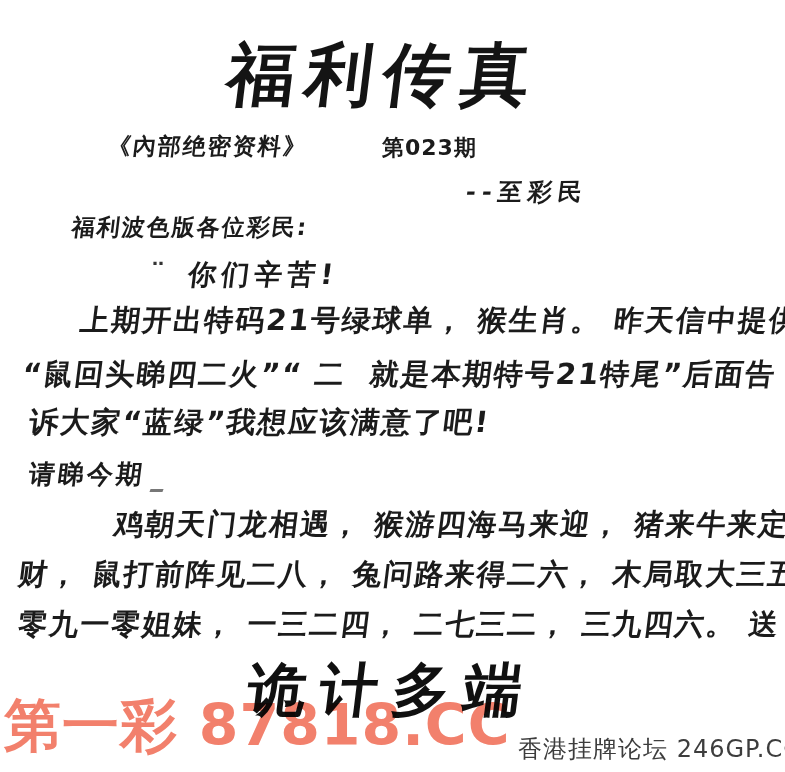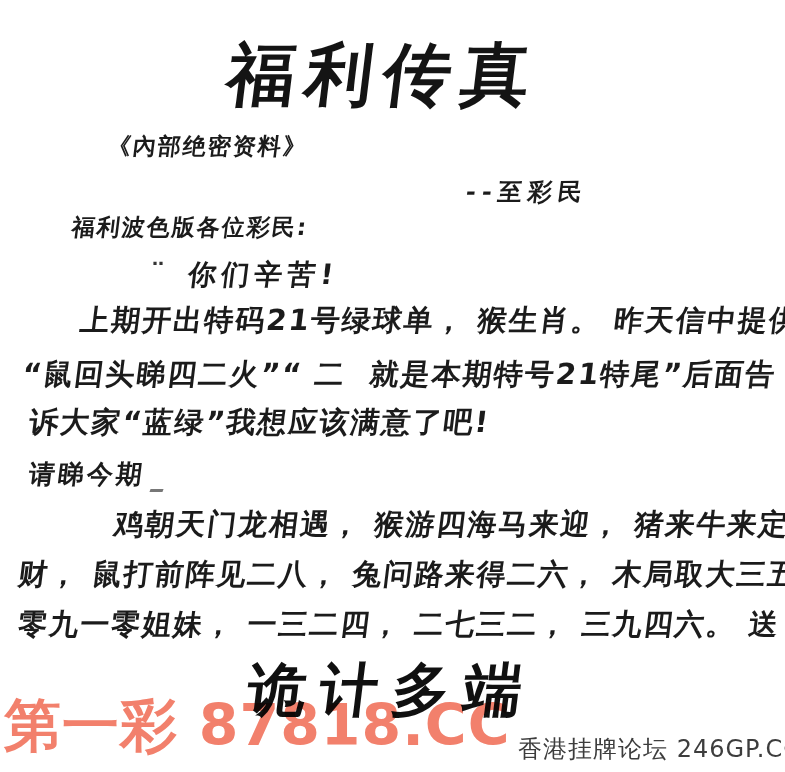--- a/index.html
+++ b/index.html
@@ -102,20 +102,21 @@
   }
 </style>
 </head>
 <body>
 
 <div class="page">
 
   <div class="abs cal title">福利传真</div>
 
   <div class="abs cal source-label">《內部绝密资料》</div>
+  <div class="abs issue">第023期</div>
 
   <div class="abs cal dedication">--至彩民</div>
 
   <div class="abs cal greeting">福利波色版各位彩民:</div>
 
   <div class="abs greeting-dots">‥</div>
   <div class="abs cal opening">你们辛苦!</div>
 
   <div class="abs cal bodyline p1l1">上期开出特码21号绿球单， 猴生肖。 昨天信中提供</div>
   <div class="abs cal bodyline p1l2">“鼠回头睇四二火”“ 二  就是本期特号21特尾”后面告</div>

